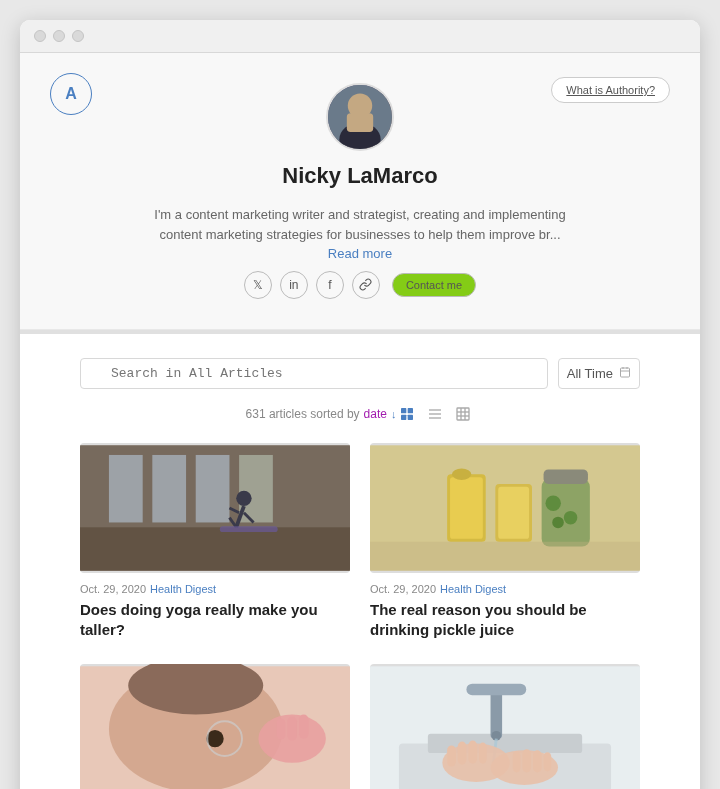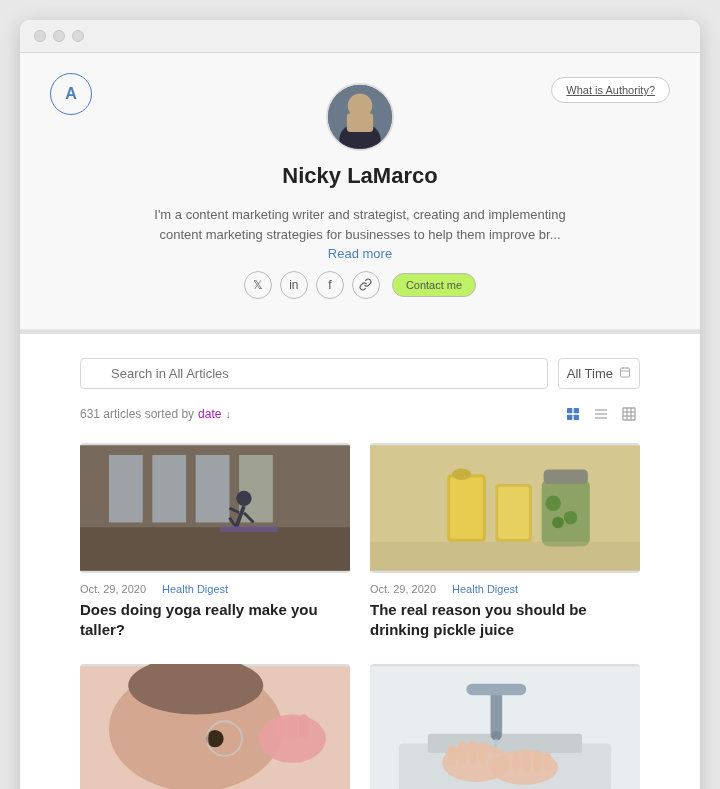--- a/index.html
+++ b/index.html
@@ -121,21 +121,21 @@
       color: #555;
       font-size: 12px;
       cursor: pointer;
     }
     .contact-btn {
       border: 1px solid #bbb;
       border-radius: 20px;
       padding: 5px 13px;
       font-size: 11px;
       color: #555;
-      background: #bef264;
+      background: #84cc16;
       cursor: pointer;
       margin-left: 4px;
     }
 
     
     .articles-area {
       padding: 24px 60px 30px;
     }
     .search-filters {
       display: flex;
@@ -146,20 +146,21 @@
     .search-box {
       flex: 1.2;
       border: 1px solid #d8d8d8;
       border-radius: 4px;
       padding: 7px 10px 7px 30px;
       font-size: 13px;
       color: #888;
       position: relative;
       background: #fff;
       outline: none;
+      font-family: Liberation Mono, monospace;
     }
     .search-wrap {
       position: relative;
       flex: 1.2;
       display: flex;
       align-items: center;
     }
     .search-icon-inner {
       position: absolute;
       left: 9px;
@@ -177,21 +178,21 @@
       display: flex; align-items: center; gap: 6px;
       cursor: pointer;
     }
     .filter-icon {
       color: #aaa;
       font-size: 12px;
     }
     .sort-row {
       display: flex;
       align-items: center;
-      justify-content: space-between;
+      justify-content: center;
       margin-bottom: 18px;
       font-size: 12px;
       color: #888;
     }
     .sort-left { display: flex; align-items: center; gap: 4px; }
     .sort-link { color: #a21caf; text-decoration: none; }
     .sort-arrow { color: #4a7fc1; font-size: 11px; }
     .view-icons { display: flex; gap: 6px; align-items: center; }
     .view-icon {
       width: 22px; height: 22px;
@@ -217,21 +218,21 @@
       margin-bottom: 10px;
       background: #ddd;
     }
     .article-thumb svg { width: 100%; height: 100%; }
     .article-meta {
       font-size: 11px;
       color: #888;
       margin-bottom: 5px;
       display: flex;
       align-items: center;
-      gap: 16px;
+      gap: 4px;
     }
     .article-source {
       color: #4a7fc1;
       font-size: 11px;
     }
     .article-title {
       font-size: 15px;
       font-weight: 700;
       color: #222;
       line-height: 1.35;

